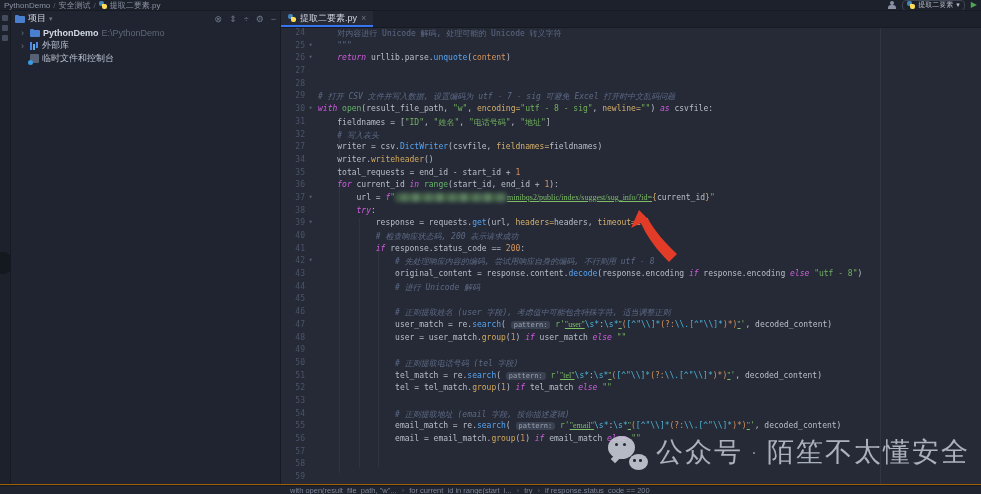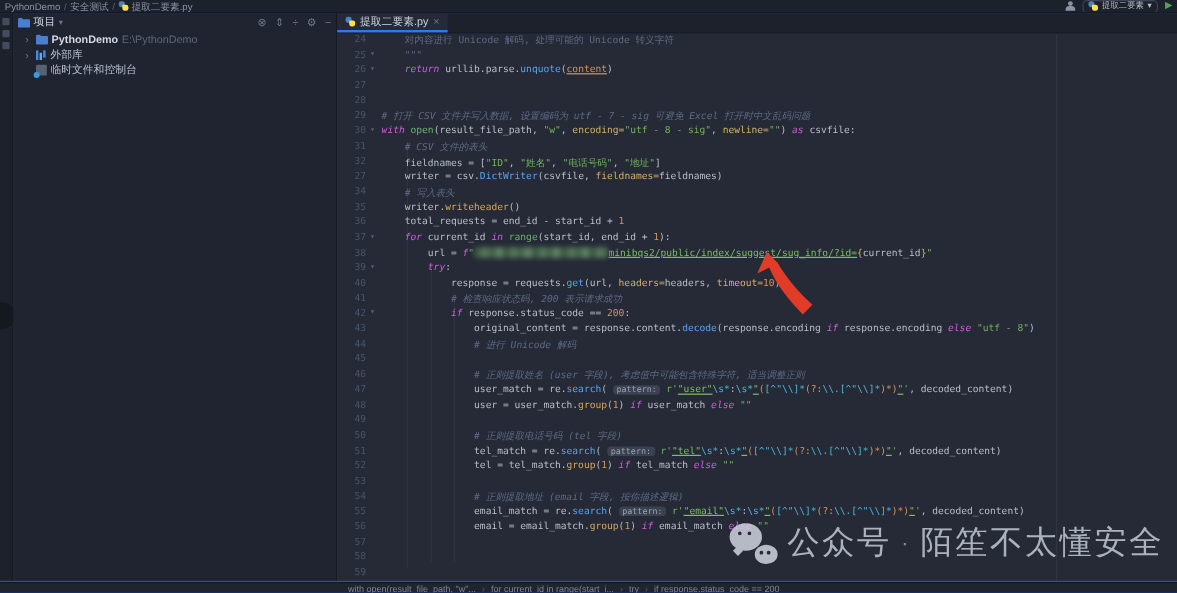--- a/index.html
+++ b/index.html
@@ -1,17 +1,17 @@
 <!DOCTYPE html>
 <html><head>
 <meta charset="utf-8">
 <style>
   html,body{margin:0;padding:0;background:#11141b;}
   #app{position:relative;width:981px;height:494px;overflow:hidden;
-       background:#1d4ed8;font-family:"Liberation Sans",sans-serif;
+       background:#a16207;font-family:"Liberation Sans",sans-serif;
        -webkit-font-smoothing:antialiased;}
   
   #topbar{position:absolute;left:0;top:0;width:981px;height:10px;background:#1d212b;
           border-bottom:1px solid #161a23;display:flex;align-items:center;
           font-size:8px;color:#8a92a3;overflow:hidden;}
   #topbar .crumbs{display:flex;align-items:center;gap:3px;padding-left:4px;}
   #topbar .sep{color:#5a6275;}
   #topbar .right{margin-left:auto;display:flex;align-items:center;gap:6px;padding-right:4px;}
   .runpill{display:flex;align-items:center;gap:3px;border:1px solid #3c4352;border-radius:4px;
            padding:0 4px;height:9px;color:#b6bcc8;font-size:7px;}
@@ -59,26 +59,26 @@
   #gutter{width:37px;flex:0 0 37px;}
   .gl{height:12.7px;line-height:12.7px;display:flex;font:8px "DejaVu Sans Mono",monospace;}
   .gl .num{width:24px;text-align:right;color:#4b5468;}
   .gl .fold{width:11px;text-align:center;color:#566073;font-size:7px;}
   #code-lines{flex:1;position:relative;}
   .cl{height:12.7px;line-height:12.7px;white-space:pre;font:8px "DejaVu Sans Mono",monospace;color:#b9bfca;}
   .tk-t{color:#b9bfca;}
   .tk-k{color:#d05ce0;font-style:italic;}
   .tk-b{color:#68b36b;}
   .tk-s{color:#73b25e;}
-  .tk-u{color:#7cbd65;text-decoration:underline;}
+  .tk-u{color:#7cbd65;text-decoration:underline;font-family:Liberation Serif, serif;}
   .tk-f{color:#57a4f2;}
   .tk-g{color:#d3a95c;}
   .tk-a{color:#d5b06b;margin-top:28px;}
   .tk-n{color:#d7945c;}
-  .tk-p{color:#d7945c;text-decoration:underline;}
+  .tk-p{color:#d7945c;}
   .tk-c{color:#5d6984;font-style:italic;}
   .tk-d{color:#5d6984;}
   .tk-rx{color:#4fb4d8;}
   .tk-ro{color:#d7945c;}
   .tk-fb{color:#d5b06b;}
   .tk-badge{background:#3a4150;color:#9ba3b3;border-radius:3px;padding:0 3px;font-size:7px;}
   .blur-redact{display:inline-block;width:112px;height:9px;vertical-align:middle;border-radius:2px;
     background:repeating-linear-gradient(90deg,#3f5a44 0 6px,#54775a 6px 12px,#47624d 12px 18px,#5d8263 18px 24px);
     filter:blur(2px);}
   .iguide{position:absolute;top:89px;width:1px;background:rgba(255,255,255,0.05);}
@@ -321,32 +321,32 @@
           </div>
         </div>
       <div id="code-lines">
           <div class="cl"><span class="tk-d">    对内容进行 Unicode 解码, 处理可能的 Unicode 转义字符</span></div>
           <div class="cl"><span class="tk-d">    """</span></div>
           <div class="cl"><span class="tk-t">    </span><span class="tk-k">return</span><span class="tk-t"> urllib.parse.</span><span class="tk-f">unquote</span><span class="tk-t">(</span><span class="tk-p">content</span><span class="tk-t">)</span></div>
           <div class="cl"></div>
           <div class="cl"></div>
           <div class="cl"><span class="tk-c"># 打开 CSV 文件并写入数据, 设置编码为 utf - 7 - sig 可避免 Excel 打开时中文乱码问题</span></div>
           <div class="cl"><span class="tk-k">with</span><span class="tk-t"> </span><span class="tk-b">open</span><span class="tk-t">(result_file_path, </span><span class="tk-s">"w"</span><span class="tk-t">, </span><span class="tk-a">encoding=</span><span class="tk-s">"utf - 8 - sig"</span><span class="tk-t">, </span><span class="tk-a">newline=</span><span class="tk-s">""</span><span class="tk-t">) </span><span class="tk-k">as</span><span class="tk-t"> csvfile:</span></div>
-          <div class="cl"><span class="tk-c">    # CSV 文件的表头</span></div>
           <div class="cl"><span class="tk-t">    fieldnames = [</span><span class="tk-s">"ID"</span><span class="tk-t">, </span><span class="tk-s">"姓名"</span><span class="tk-t">, </span><span class="tk-s">"电话号码"</span><span class="tk-t">, </span><span class="tk-s">"地址"</span><span class="tk-t">]</span></div>
+          <div class="cl"><span class="tk-c">    # 写入表头</span></div>
           <div class="cl"><span class="tk-t">    writer = csv.</span><span class="tk-f">DictWriter</span><span class="tk-t">(csvfile, </span><span class="tk-a">fieldnames=</span><span class="tk-t">fieldnames)</span></div>
-          <div class="cl"><span class="tk-c">    # 写入表头</span></div>
           <div class="cl"><span class="tk-t">    writer.</span><span class="tk-g">writeheader</span><span class="tk-t">()</span></div>
           <div class="cl"><span class="tk-t">    total_requests = end_id - start_id + </span><span class="tk-n">1</span></div>
           <div class="cl"><span class="tk-t">    </span><span class="tk-k">for</span><span class="tk-t"> current_id </span><span class="tk-k">in</span><span class="tk-t"> </span><span class="tk-b">range</span><span class="tk-t">(start_id, end_id + </span><span class="tk-n">1</span><span class="tk-t">):</span></div>
           <div class="cl"><span class="tk-t">        url = </span><span class="tk-k">f</span><span class="tk-s">"</span><span class="blur-redact"></span><span class="tk-u">minibqs2/public/index/suggest/sug_info/?id=</span><span class="tk-fb">{</span><span class="tk-t">current_id</span><span class="tk-fb">}</span><span class="tk-s">"</span></div>
           <div class="cl"><span class="tk-t">        </span><span class="tk-k">try</span><span class="tk-t">:</span></div>
           <div class="cl"><span class="tk-t">            response = requests.</span><span class="tk-f">get</span><span class="tk-t">(url, </span><span class="tk-a">headers=</span><span class="tk-t">headers, </span><span class="tk-a">timeout=</span><span class="tk-n">10</span><span class="tk-t">)</span></div>
           <div class="cl"><span class="tk-c">            # 检查响应状态码, 200 表示请求成功</span></div>
           <div class="cl"><span class="tk-t">            </span><span class="tk-k">if</span><span class="tk-t"> response.status_code == </span><span class="tk-n">200</span><span class="tk-t">:</span></div>
+          <div class="cl"><span class="tk-c">                # 先处理响应内容的编码, 尝试用响应自身的编码, 不行则用 utf - 8</span></div>
           <div class="cl"><span class="tk-t">                original_content = response.content.</span><span class="tk-f">decode</span><span class="tk-t">(response.encoding </span><span class="tk-k">if</span><span class="tk-t"> response.encoding </span><span class="tk-k">else</span><span class="tk-t"> </span><span class="tk-s">"utf - 8"</span><span class="tk-t">)</span></div>
           <div class="cl"><span class="tk-c">                # 进行 Unicode 解码</span></div>
           <div class="cl"></div>
           <div class="cl"><span class="tk-c">                # 正则提取姓名 (user 字段), 考虑值中可能包含特殊字符, 适当调整正则</span></div>
           <div class="cl"><span class="tk-t">                user_match = re.</span><span class="tk-f">search</span><span class="tk-t">( </span><span class="tk-badge">pattern:</span><span class="tk-t"> </span><span class="tk-s">r'</span><span class="tk-u">"user"</span><span class="tk-rx">\s*</span><span class="tk-t">:</span><span class="tk-rx">\s*</span><span class="tk-u">"</span><span class="tk-ro">(</span><span class="tk-rx">[^"\\]*</span><span class="tk-ro">(?:</span><span class="tk-rx">\\.</span><span class="tk-rx">[^"\\]*</span><span class="tk-ro">)*)</span><span class="tk-u">"</span><span class="tk-s">'</span><span class="tk-t">, decoded_content)</span></div>
           <div class="cl"><span class="tk-t">                user = user_match.</span><span class="tk-g">group</span><span class="tk-t">(</span><span class="tk-n">1</span><span class="tk-t">) </span><span class="tk-k">if</span><span class="tk-t"> user_match </span><span class="tk-k">else</span><span class="tk-t"> </span><span class="tk-s">""</span></div>
           <div class="cl"></div>
           <div class="cl"><span class="tk-c">                # 正则提取电话号码 (tel 字段)</span></div>
           <div class="cl"><span class="tk-t">                tel_match = re.</span><span class="tk-f">search</span><span class="tk-t">( </span><span class="tk-badge">pattern:</span><span class="tk-t"> </span><span class="tk-s">r'</span><span class="tk-u">"tel"</span><span class="tk-rx">\s*</span><span class="tk-t">:</span><span class="tk-rx">\s*</span><span class="tk-u">"</span><span class="tk-ro">(</span><span class="tk-rx">[^"\\]*</span><span class="tk-ro">(?:</span><span class="tk-rx">\\.</span><span class="tk-rx">[^"\\]*</span><span class="tk-ro">)*)</span><span class="tk-u">"</span><span class="tk-s">'</span><span class="tk-t">, decoded_content)</span></div>
           <div class="cl"><span class="tk-t">                tel = tel_match.</span><span class="tk-g">group</span><span class="tk-t">(</span><span class="tk-n">1</span><span class="tk-t">) </span><span class="tk-k">if</span><span class="tk-t"> tel_match </span><span class="tk-k">else</span><span class="tk-t"> </span><span class="tk-s">""</span></div>

